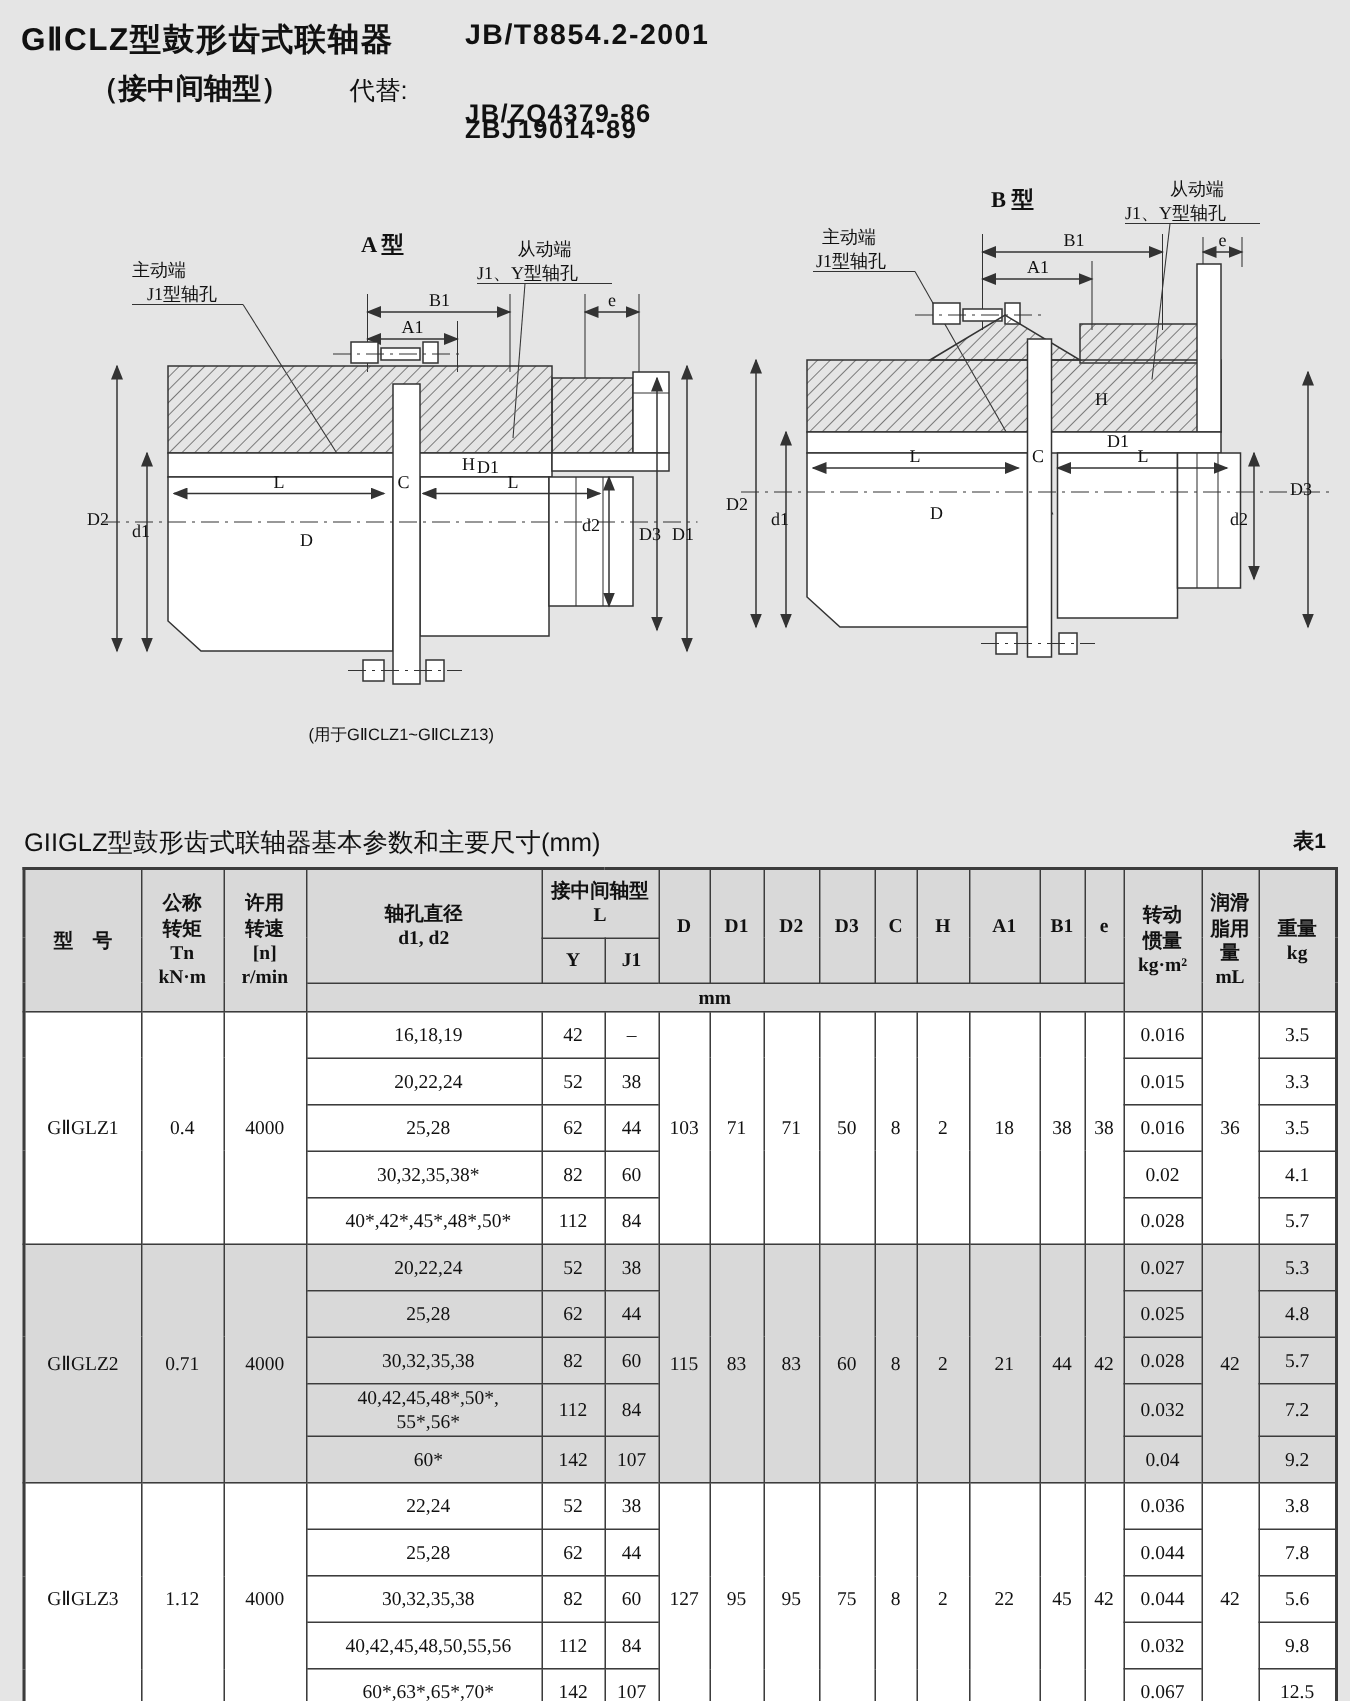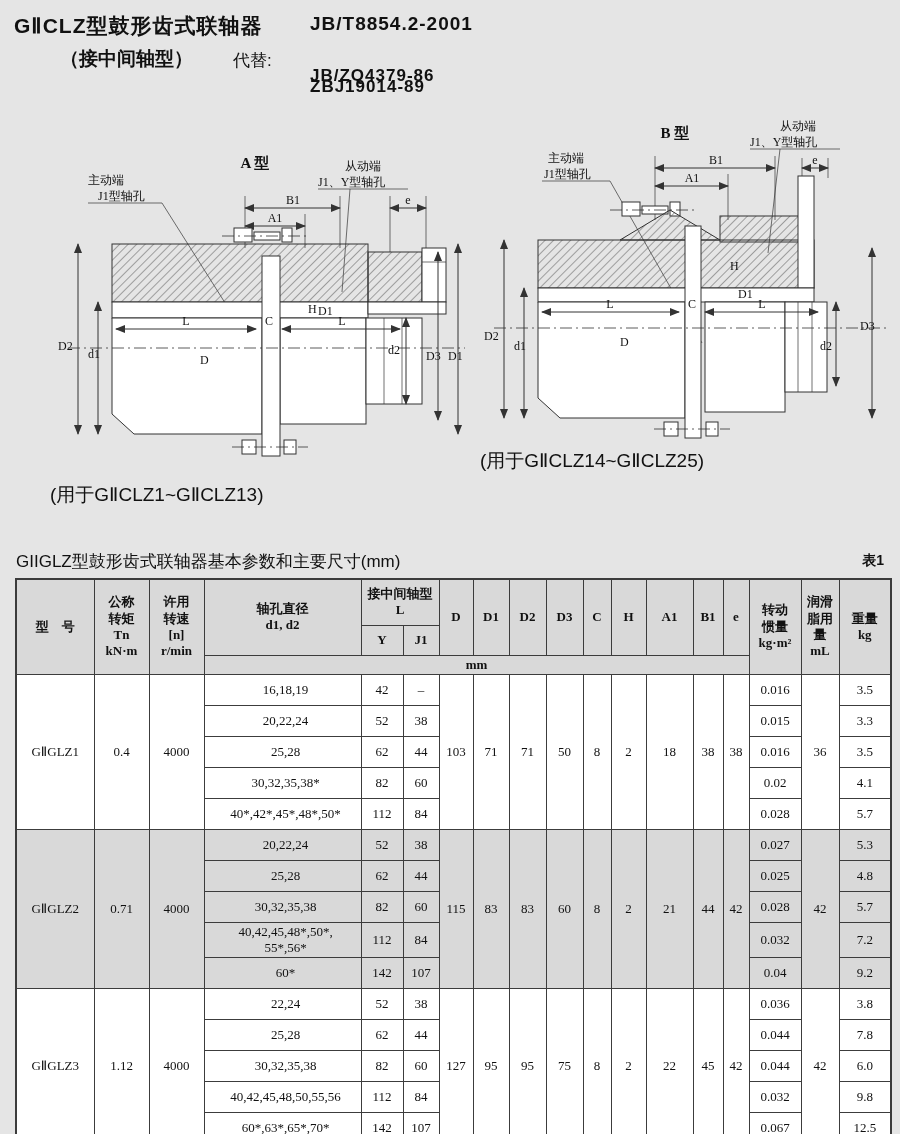--- a/index.html
+++ b/index.html
@@ -9,21 +9,21 @@
   
   .hdr-title { position:absolute; left:14px; top:12px; font-size:21px; font-weight:bold; letter-spacing:1px; }
   .std1      { position:absolute; left:310px; top:13px; font-size:19px; font-weight:bold; letter-spacing:1px; }
   .hdr-sub   { position:absolute; left:60px;  top:46px; font-size:19px; font-weight:bold; }
   .replaces  { position:absolute; left:233px; top:49px; font-size:17px; }
   .std2      { position:absolute; left:310px; top:46px; font-size:17px; font-weight:bold; letter-spacing:1px;margin-top:20px; }
   .std3      { position:absolute; left:310px; top:77px; font-size:17px; font-weight:bold; letter-spacing:1px; }
 
   
   .drawing { position:absolute; }
-  .drawing .caption { text-align:left; font-size:19px; margin-top:0; color:#111; }
+  .drawing .caption { text-align:center; font-size:11px; margin-top:0; color:#111; }
   svg { display:block; }
   svg text { font-family:"Liberation Serif", serif; fill:#111; }
   .cjk { font-size:12px; }
   .dimt { font-size:12px; }
   .ttl { font-size:15px; font-weight:bold; }
   .part  { fill:#ffffff; stroke:#333; stroke-width:1; }
   .hatch-a { fill:url(#hatchA); stroke:#333; stroke-width:1; }
   .hatch-b { fill:url(#hatchB); stroke:#333; stroke-width:1; }
   .dim { stroke:#333; stroke-width:1; fill:none; }
   .ext { stroke:#333; stroke-width:0.7; fill:none; }
@@ -214,21 +214,20 @@
       <line class="dim" x1="24" y1="122" x2="24" y2="300" marker-start="url(#arrB)" marker-end="url(#arrB)"></line>
       <text class="dimt" x="4" y="222">D2</text>
       <line class="dim" x1="44" y1="170" x2="44" y2="300" marker-start="url(#arrB)" marker-end="url(#arrB)"></line>
       <text class="dimt" x="34" y="232">d1</text>
 
       <line class="dim" x1="356" y1="184" x2="356" y2="268" marker-start="url(#arrB)" marker-end="url(#arrB)"></line>
       <text class="dimt" x="340" y="232">d2</text>
       <line class="dim" x1="392" y1="130" x2="392" y2="300" marker-start="url(#arrB)" marker-end="url(#arrB)"></line>
       <text class="dimt" x="380" y="212">D3</text>
     </svg>
-    <div class="caption">(用于GⅡCLZ14~GⅡCLZ25)</div>
   </div>
 
   <div class="section-heading">GIIGLZ型鼓形齿式联轴器基本参数和主要尺寸(mm)</div>
   <div class="table-no">表1</div>
 
   <table class="params">
     <colgroup>
       <col style="width:78px">
         <col style="width:55px">
         <col style="width:55px">
@@ -416,21 +415,21 @@
         <td>62</td>
         <td>44</td>
         <td>0.044</td>
         <td>7.8</td>
       </tr>
       <tr>
         <td class="bore">30,32,35,38</td>
         <td>82</td>
         <td>60</td>
         <td>0.044</td>
-        <td>6.0</td>
+        <td>5.6</td>
       </tr>
       <tr>
         <td class="bore">40,42,45,48,50,55,56</td>
         <td>112</td>
         <td>84</td>
         <td>0.032</td>
         <td>9.8</td>
       </tr>
       <tr>
         <td class="bore">60*,63*,65*,70*</td>

